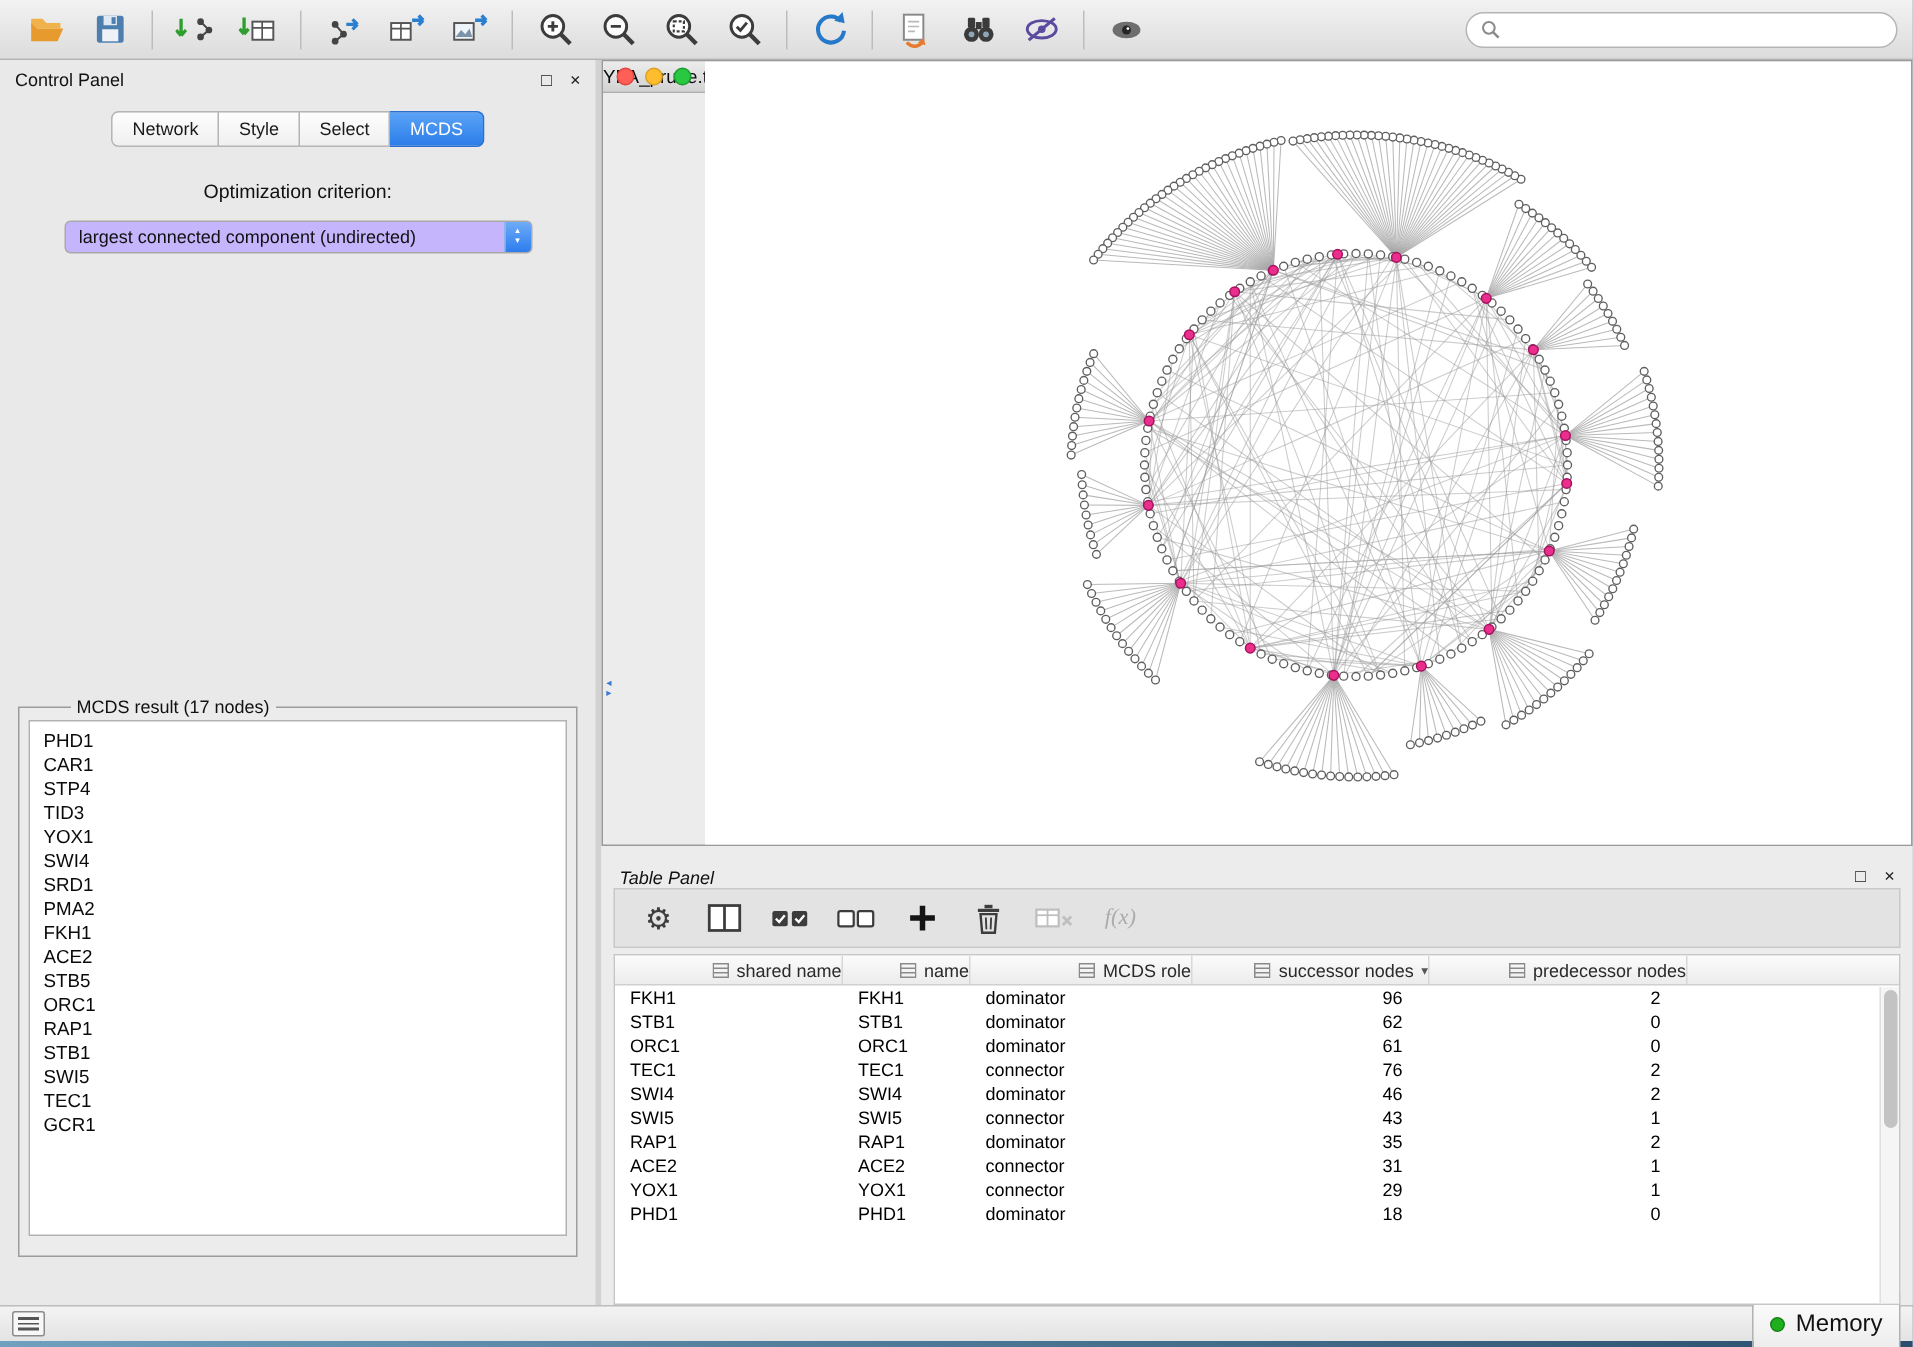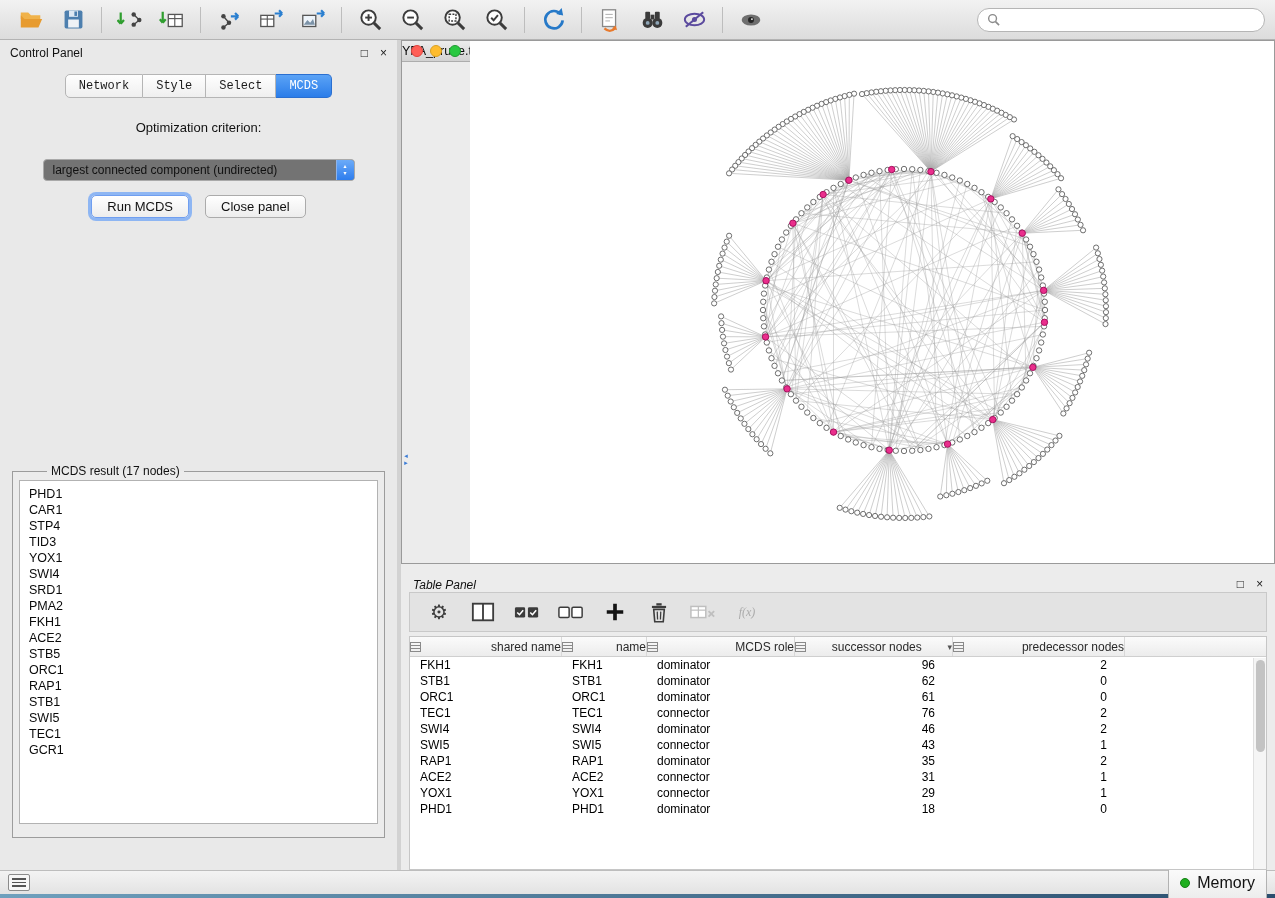--- a/index.html
+++ b/index.html
@@ -20,30 +20,30 @@
 
   
   .main { flex:1; display:flex; min-height:0; }
 
   
   .control-panel { width:401px; flex:0 0 auto; background:#e9e9e9; border-right:4px solid #d2d2d2;
     display:flex; flex-direction:column; }
   .cp-header { height:26px; display:flex; align-items:center; padding:0 10px; font-size:12px; color:#111; flex:0 0 auto;justify-content:space-between; }
   .win-btns { margin-left:auto; display:flex; gap:12px; color:#222; font-size:12px; }
   .win-btn { cursor:default; line-height:12px; }
-  .cp-tabs { display:flex; justify-content:center; margin:8px 0 2px; flex:0 0 auto;font-family:Liberation Mono, monospace; }
+  .cp-tabs { display:flex; justify-content:center; margin:8px 0 2px; flex:0 0 auto; }
   .tabseg { font-size:12px; padding:4px 13px; background:linear-gradient(#fefefe,#efefef);
     border:1px solid #b5b5b5; border-left:none; color:#1a1a1a; cursor:default; }
   .tabseg:first-child { border-left:1px solid #b5b5b5; border-radius:5px 0 0 5px; }
   .tabseg:last-child { border-radius:0 5px 5px 0; }
   .tabseg.active { background:linear-gradient(#5ba3f6,#2b7de9); color:#fff; border-color:#2a6fd0; }
 
   .cp-center { display:flex; flex-direction:column; align-items:center; flex:0 0 auto; }
   .opt-label { margin-top:20px; font-size:13px; color:#111; }
-  .dropdown { margin-top:24px; width:312px; height:22px; background:#737373; border:1px solid #a9a9a9;
+  .dropdown { margin-top:12px; width:312px; height:22px; background:#c4b5fd; border:1px solid #a9a9a9;
     border-radius:4px; display:flex; align-items:center; font-size:12px; padding-left:9px; position:relative; color:#111; }
   .dropdown .stepper { position:absolute; right:0; top:0; bottom:0; width:18px;
     background:linear-gradient(#6cabf8,#2e7ded); border-radius:0 3px 3px 0; color:#fff; font-size:6px;
     display:flex; flex-direction:column; align-items:center; justify-content:center; line-height:7px; border-left:1px solid #8fb4ea; }
   .cp-buttons { margin-top:14px; display:flex; gap:16px; }
   .btn { font-size:13px; padding:3px 15px; background:linear-gradient(#ffffff,#ededed);
     border:1px solid #ababab; border-radius:5px; color:#111; cursor:default; }
   .btn.focus { box-shadow:0 0 0 3px rgba(82,148,250,.6); border-color:#6f9ef0; }
 
   .result-fieldset { margin:auto 12px 32px; height:374px; border:1px solid #9c9c9c; padding:2px 6px 6px;
@@ -71,26 +71,26 @@
     display:flex; flex-direction:column; align-items:center; justify-content:center;
     color:#3a7bd5; font-size:7px; line-height:7px; cursor:default; z-index:3; }
 
   
   .table-panel { flex:1; display:flex; flex-direction:column; min-height:0; background:#ececec; }
   .tp-header { height:24px; flex:0 0 auto; display:flex; align-items:flex-start; padding:14px 12px; font-size:12px; color:#111;font-style:italic; }
   .tp-toolbar { height:40px; flex:0 0 auto; background:#e3e3e3; border:1px solid #c9c9c9;
     margin:0 8px; display:flex; align-items:center; gap:10px; padding:0 12px; }
   .tp-tool { width:34px; height:32px; display:flex; align-items:center; justify-content:center; cursor:default; }
   .gear-glyph { font-size:20px; color:#3d3d3d; }
-  .fx-glyph { font-family:"Liberation Serif",serif; font-style:italic; font-size:12px; color:#ababab; }
+  .fx-glyph { font-family:"Liberation Serif",serif; font-style:italic; font-size:15px; color:#ababab; }
 
   .tp-table { margin:4px 8px 0; background:#fff; border:1px solid #c6c6c6; flex:1; position:relative; overflow:hidden; }
   .thead { display:flex; background:linear-gradient(#fbfbfb,#ececec); border-bottom:1px solid #cfcfcf;
     height:20px; font-size:12px; color:#2a2a2a; }
-  .th { display:flex; align-items:center; justify-content:space-between; gap:5px; border-right:1px solid #d8d8d8; cursor:default; }
+  .th { display:flex; align-items:center; justify-content:flex-end; gap:5px; border-right:1px solid #d8d8d8; cursor:default; }
   .c0{width:152px;} .c1{width:85px;} .c2{width:148px;} .c3{width:158px;} .c4{width:172px;}
   .tbody { font-size:12px; color:#000; }
   .tr { display:flex; height:16px; align-items:center; cursor:default; }
   .td { overflow:hidden; white-space:nowrap; }
   .td.text { padding-left:10px; }
   .td.num { text-align:right; padding-right:18px; }
   .chev { color:#555; font-size:9px; }
   .tp-scroll { position:absolute; top:21px; right:0; bottom:0; width:13px; background:#f5f5f5; border-left:1px solid #e0e0e0; }
   .tp-thumb { position:absolute; top:2px; left:2px; width:9px; height:92px; background:#c3c3c3; border-radius:5px; cursor:default; }
 
@@ -272,24 +272,20 @@
       </div>
 
       <div class="cp-center">
         <div class="opt-label">Optimization criterion:</div>
         <div class="dropdown">
           <span>largest connected component (undirected)</span>
           <span class="stepper">
             <span>▴</span>
             <span>▾</span>
           </span>
-        </div>
-        <div class="cp-buttons">
-          <button class="btn focus">Run MCDS</button>
-          <button class="btn">Close panel</button>
         </div>
       </div>
 
       <fieldset class="result-fieldset">
         <legend>MCDS result (17 nodes)</legend>
         <div class="result-list">
           <div>PHD1</div>
           <div>CAR1</div>
           <div>STP4</div>
           <div>TID3</div>

